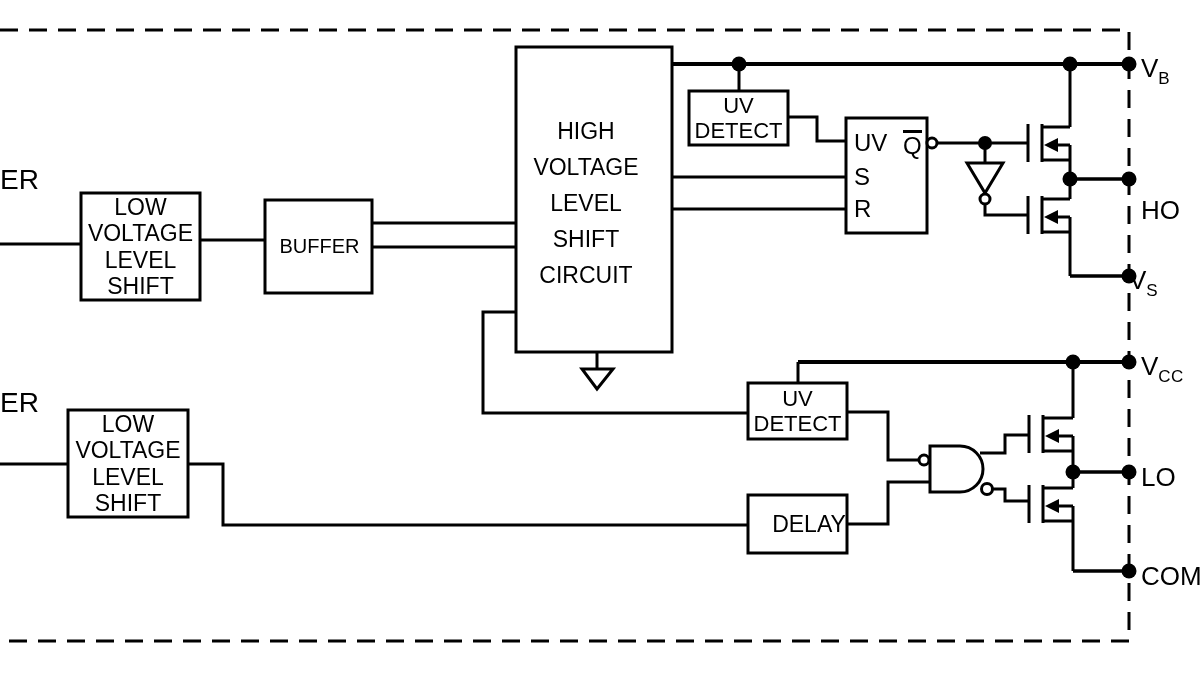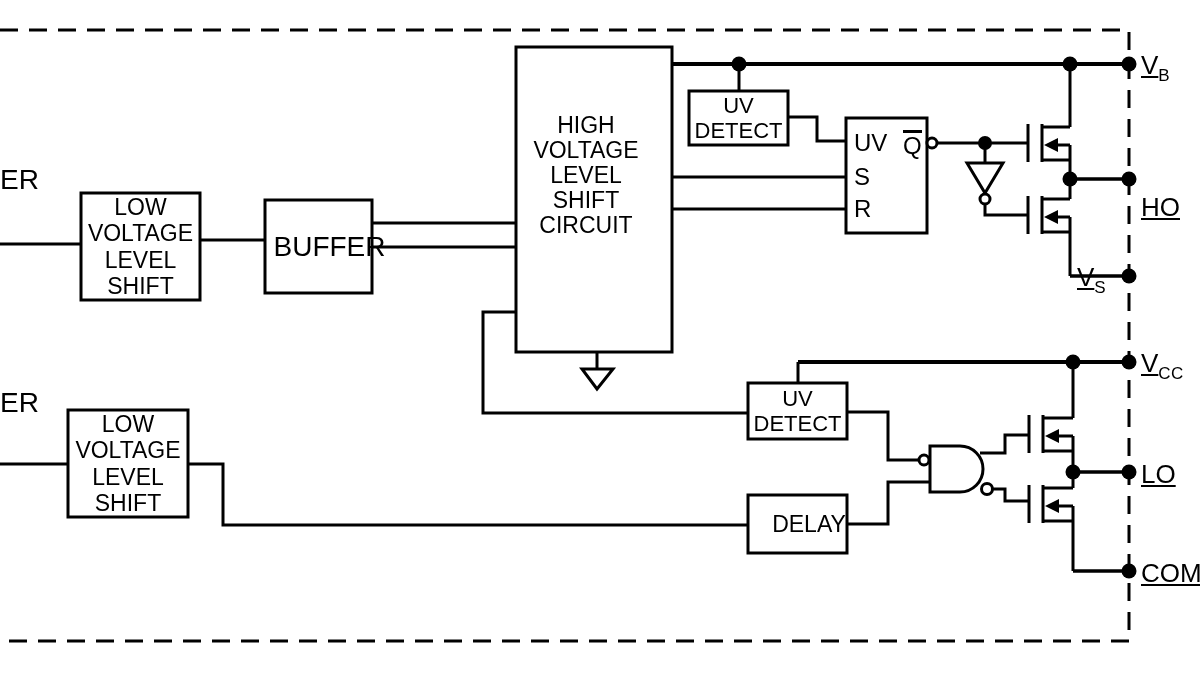--- a/index.html
+++ b/index.html
@@ -10,21 +10,21 @@
   .canvas svg { position:absolute; left:0; top:0; }
   .lbl {
     position:absolute; color:#000; font-family:"Liberation Sans", sans-serif;
   }
   .box-label {
     display:flex; align-items:center; justify-content:center;
     text-align:center; white-space:pre-line;
   }
   .hvls-label { align-items:flex-start; padding-top:66px; box-sizing:border-box; }
   .latch-pin { font-size:24px; line-height:26px; }
-  .pin-label { font-size:26px; line-height:28px; white-space:nowrap;text-decoration:underline; }
+  .pin-label { font-size:26px; line-height:34px; white-space:nowrap; }
   .pin-label .sub { font-size:17px; vertical-align:-7px; letter-spacing:0.5px; }
   .overbar { display:inline-block; border-top:3px solid #000; padding-top:1px; line-height:1; }
   .er-label { font-size:28px; line-height:24px; }
 </style>
 </head>
 <body>
 
 <div class="canvas">
 
   <svg width="1200" height="675" viewBox="0 0 1200 675">
@@ -120,23 +120,23 @@
   </svg>
 
   <div class="lbl er-label" style="left:0px; top:168px; width:34px;">ER</div>
   <div class="lbl er-label" style="left:0px; top:391px; width:34px;">ER</div>
 
   <div class="lbl box-label" style="left:81px; top:193px; width:119px; height:107px; font-size:23px; line-height:26.5px;">LOW
 VOLTAGE
 LEVEL
 SHIFT</div>
 
-  <div class="lbl box-label" style="left:276px; top:200px; width:107px; height:93px; font-size:28px;">BUFFER</div>
+  <div class="lbl box-label" style="left:266px; top:200px; width:107px; height:93px; font-size:20px;">BUFFER</div>
 
-  <div class="lbl box-label hvls-label" style="left:516px; top:47px; width:140px; height:305px; font-size:23px; line-height:25px;">HIGH
+  <div class="lbl box-label hvls-label" style="left:516px; top:47px; width:140px; height:305px; font-size:23px; line-height:36px;">HIGH
 VOLTAGE
 LEVEL
 SHIFT
 CIRCUIT</div>
 
   <div class="lbl box-label" style="left:689px; top:91px; width:99px; height:54px; font-size:22px; line-height:25px;">UV
 DETECT</div>
 
   <div class="lbl latch-pin" style="left:854px; top:130px;">UV</div>
   <div class="lbl latch-pin" style="left:854px; top:164px;">S</div>
@@ -154,21 +154,21 @@
 VOLTAGE
 LEVEL
 SHIFT</div>
 
   <div class="lbl pin-label" style="left:1141px; top:51px;">
     <span>V</span><span class="sub">B</span>
   </div>
   <div class="lbl pin-label" style="left:1141px; top:167px;margin-top:26px;">
     <span>HO</span>
   </div>
-  <div class="lbl pin-label" style="left:1077px; top:263px;">
+  <div class="lbl pin-label" style="left:1129px; top:263px;">
     <span>V</span><span class="sub">S</span>
   </div>
   <div class="lbl pin-label" style="left:1141px; top:349px;text-align:center;">
     <span>V</span><span class="sub">CC</span>
   </div>
   <div class="lbl pin-label" style="left:1141px; top:460px;">
     <span>LO</span>
   </div>
   <div class="lbl pin-label" style="left:1141px; top:559px;">
     <span>COM</span>

